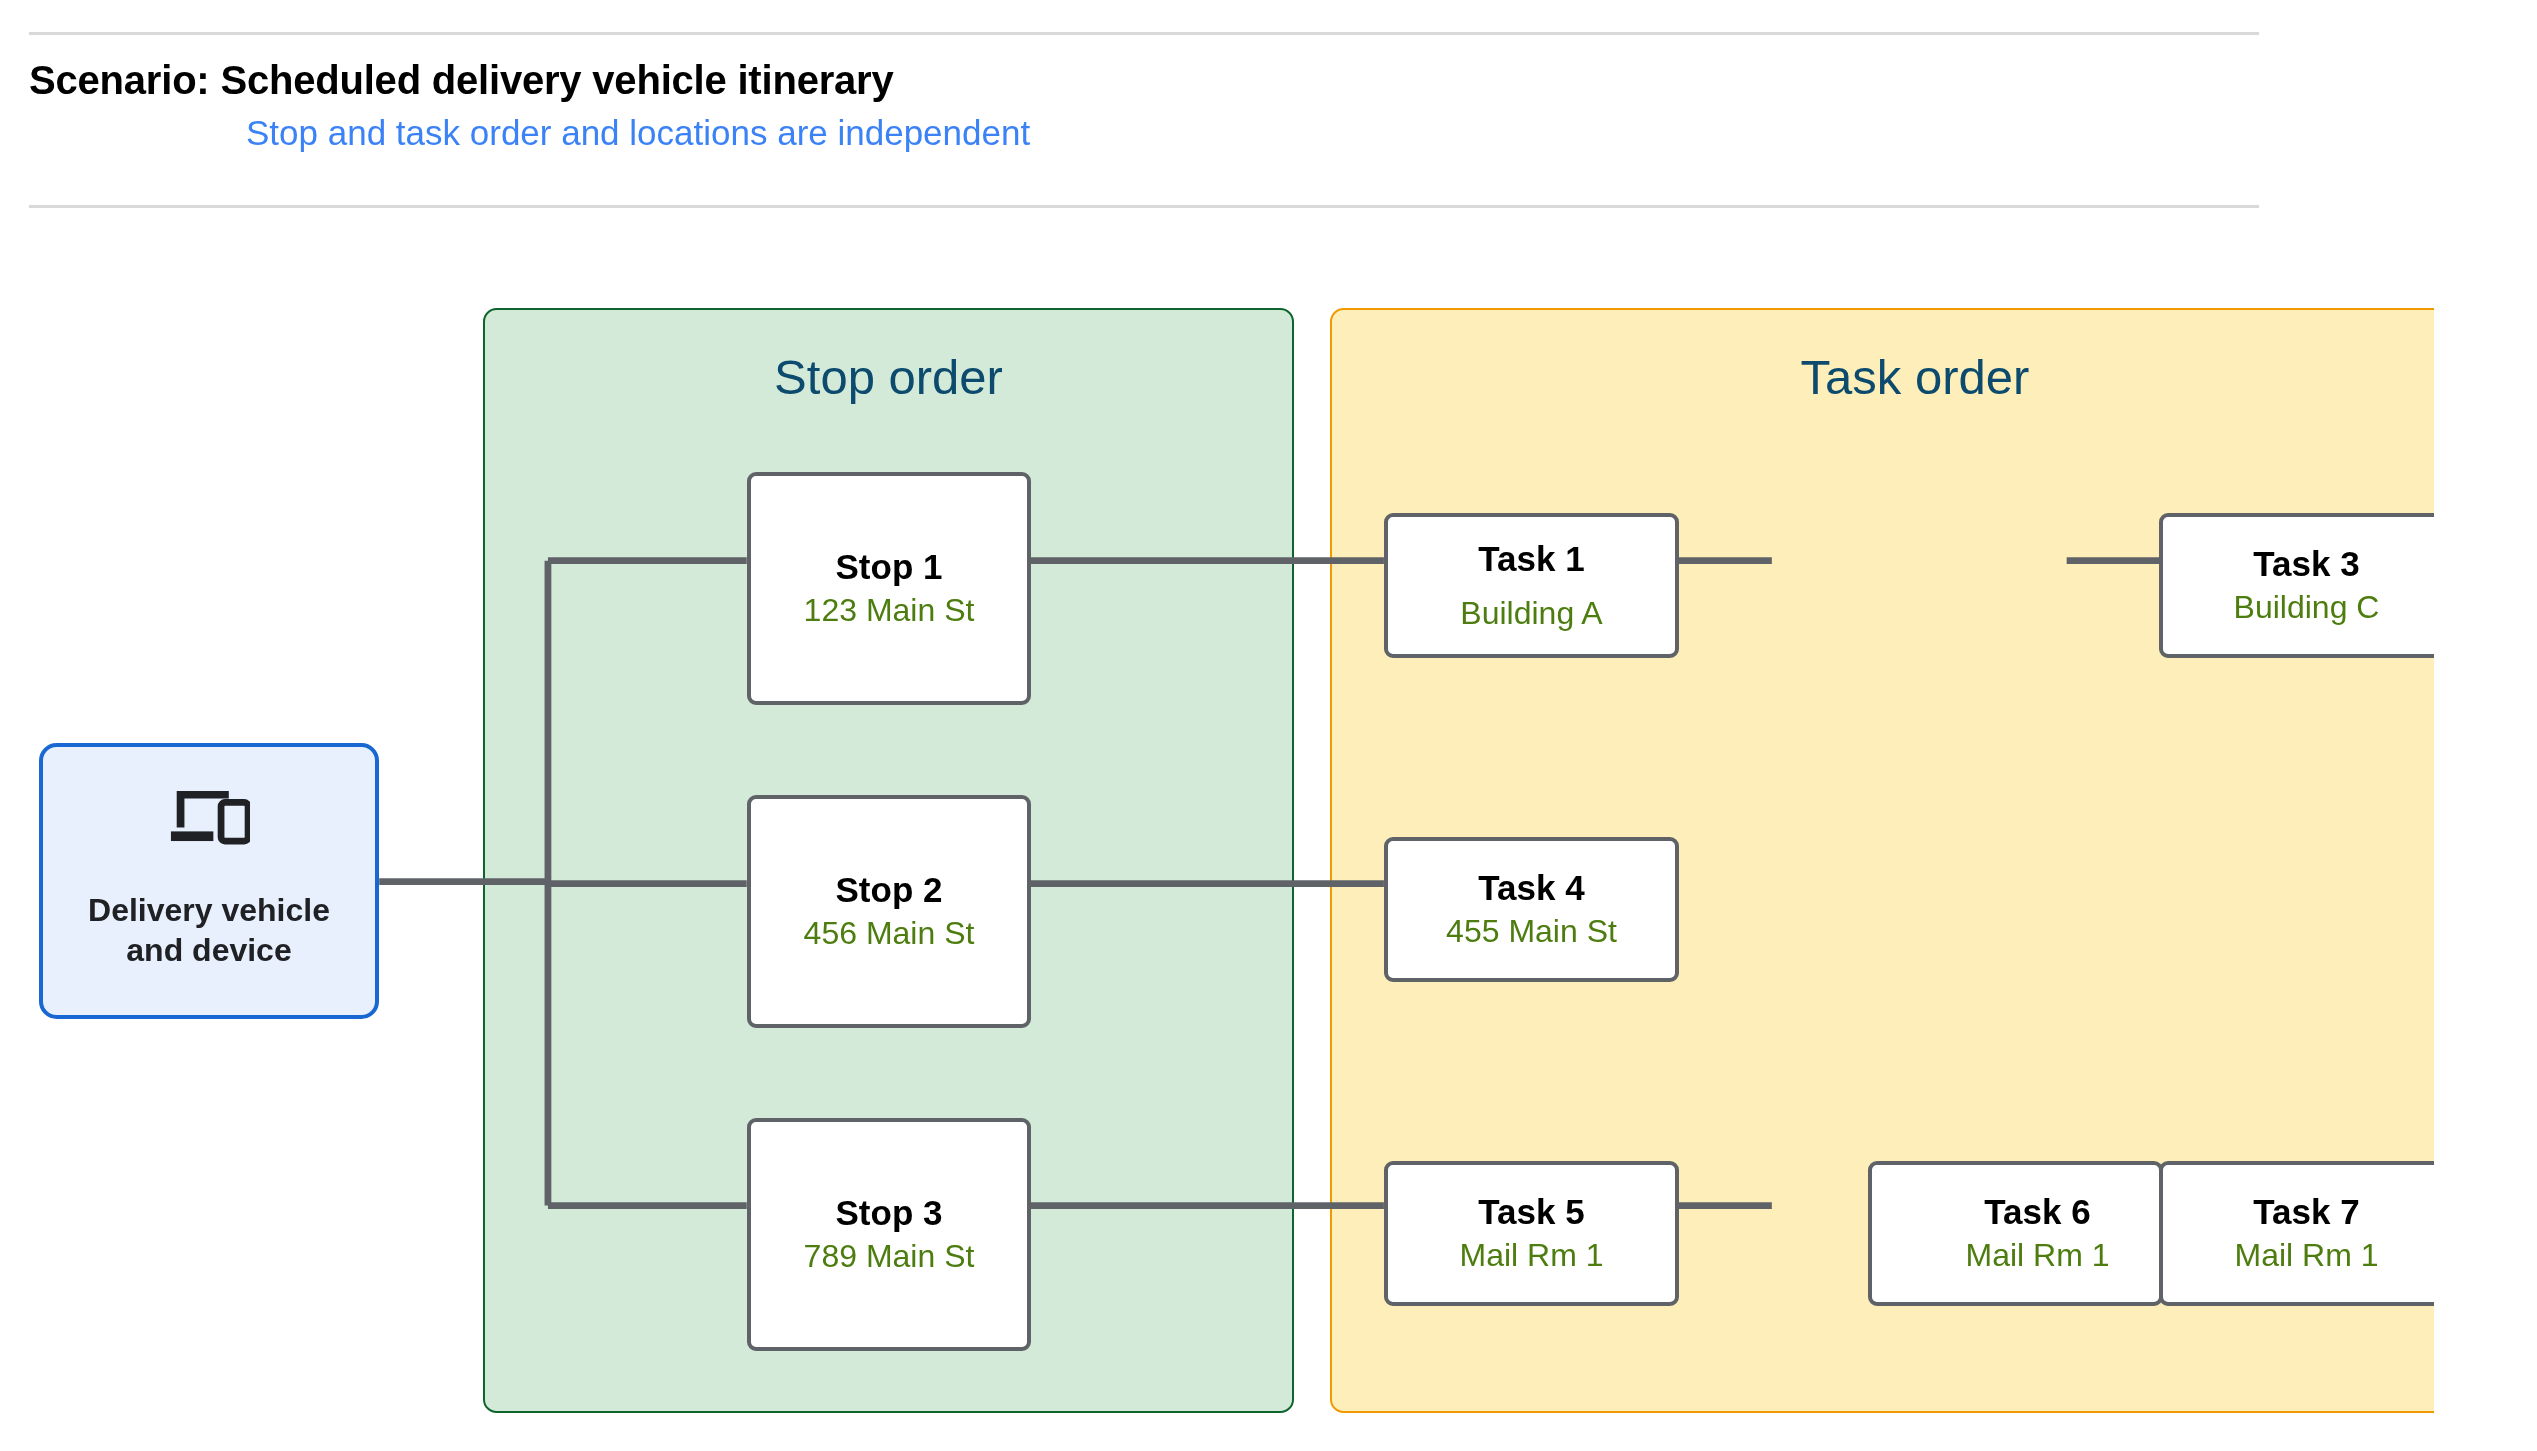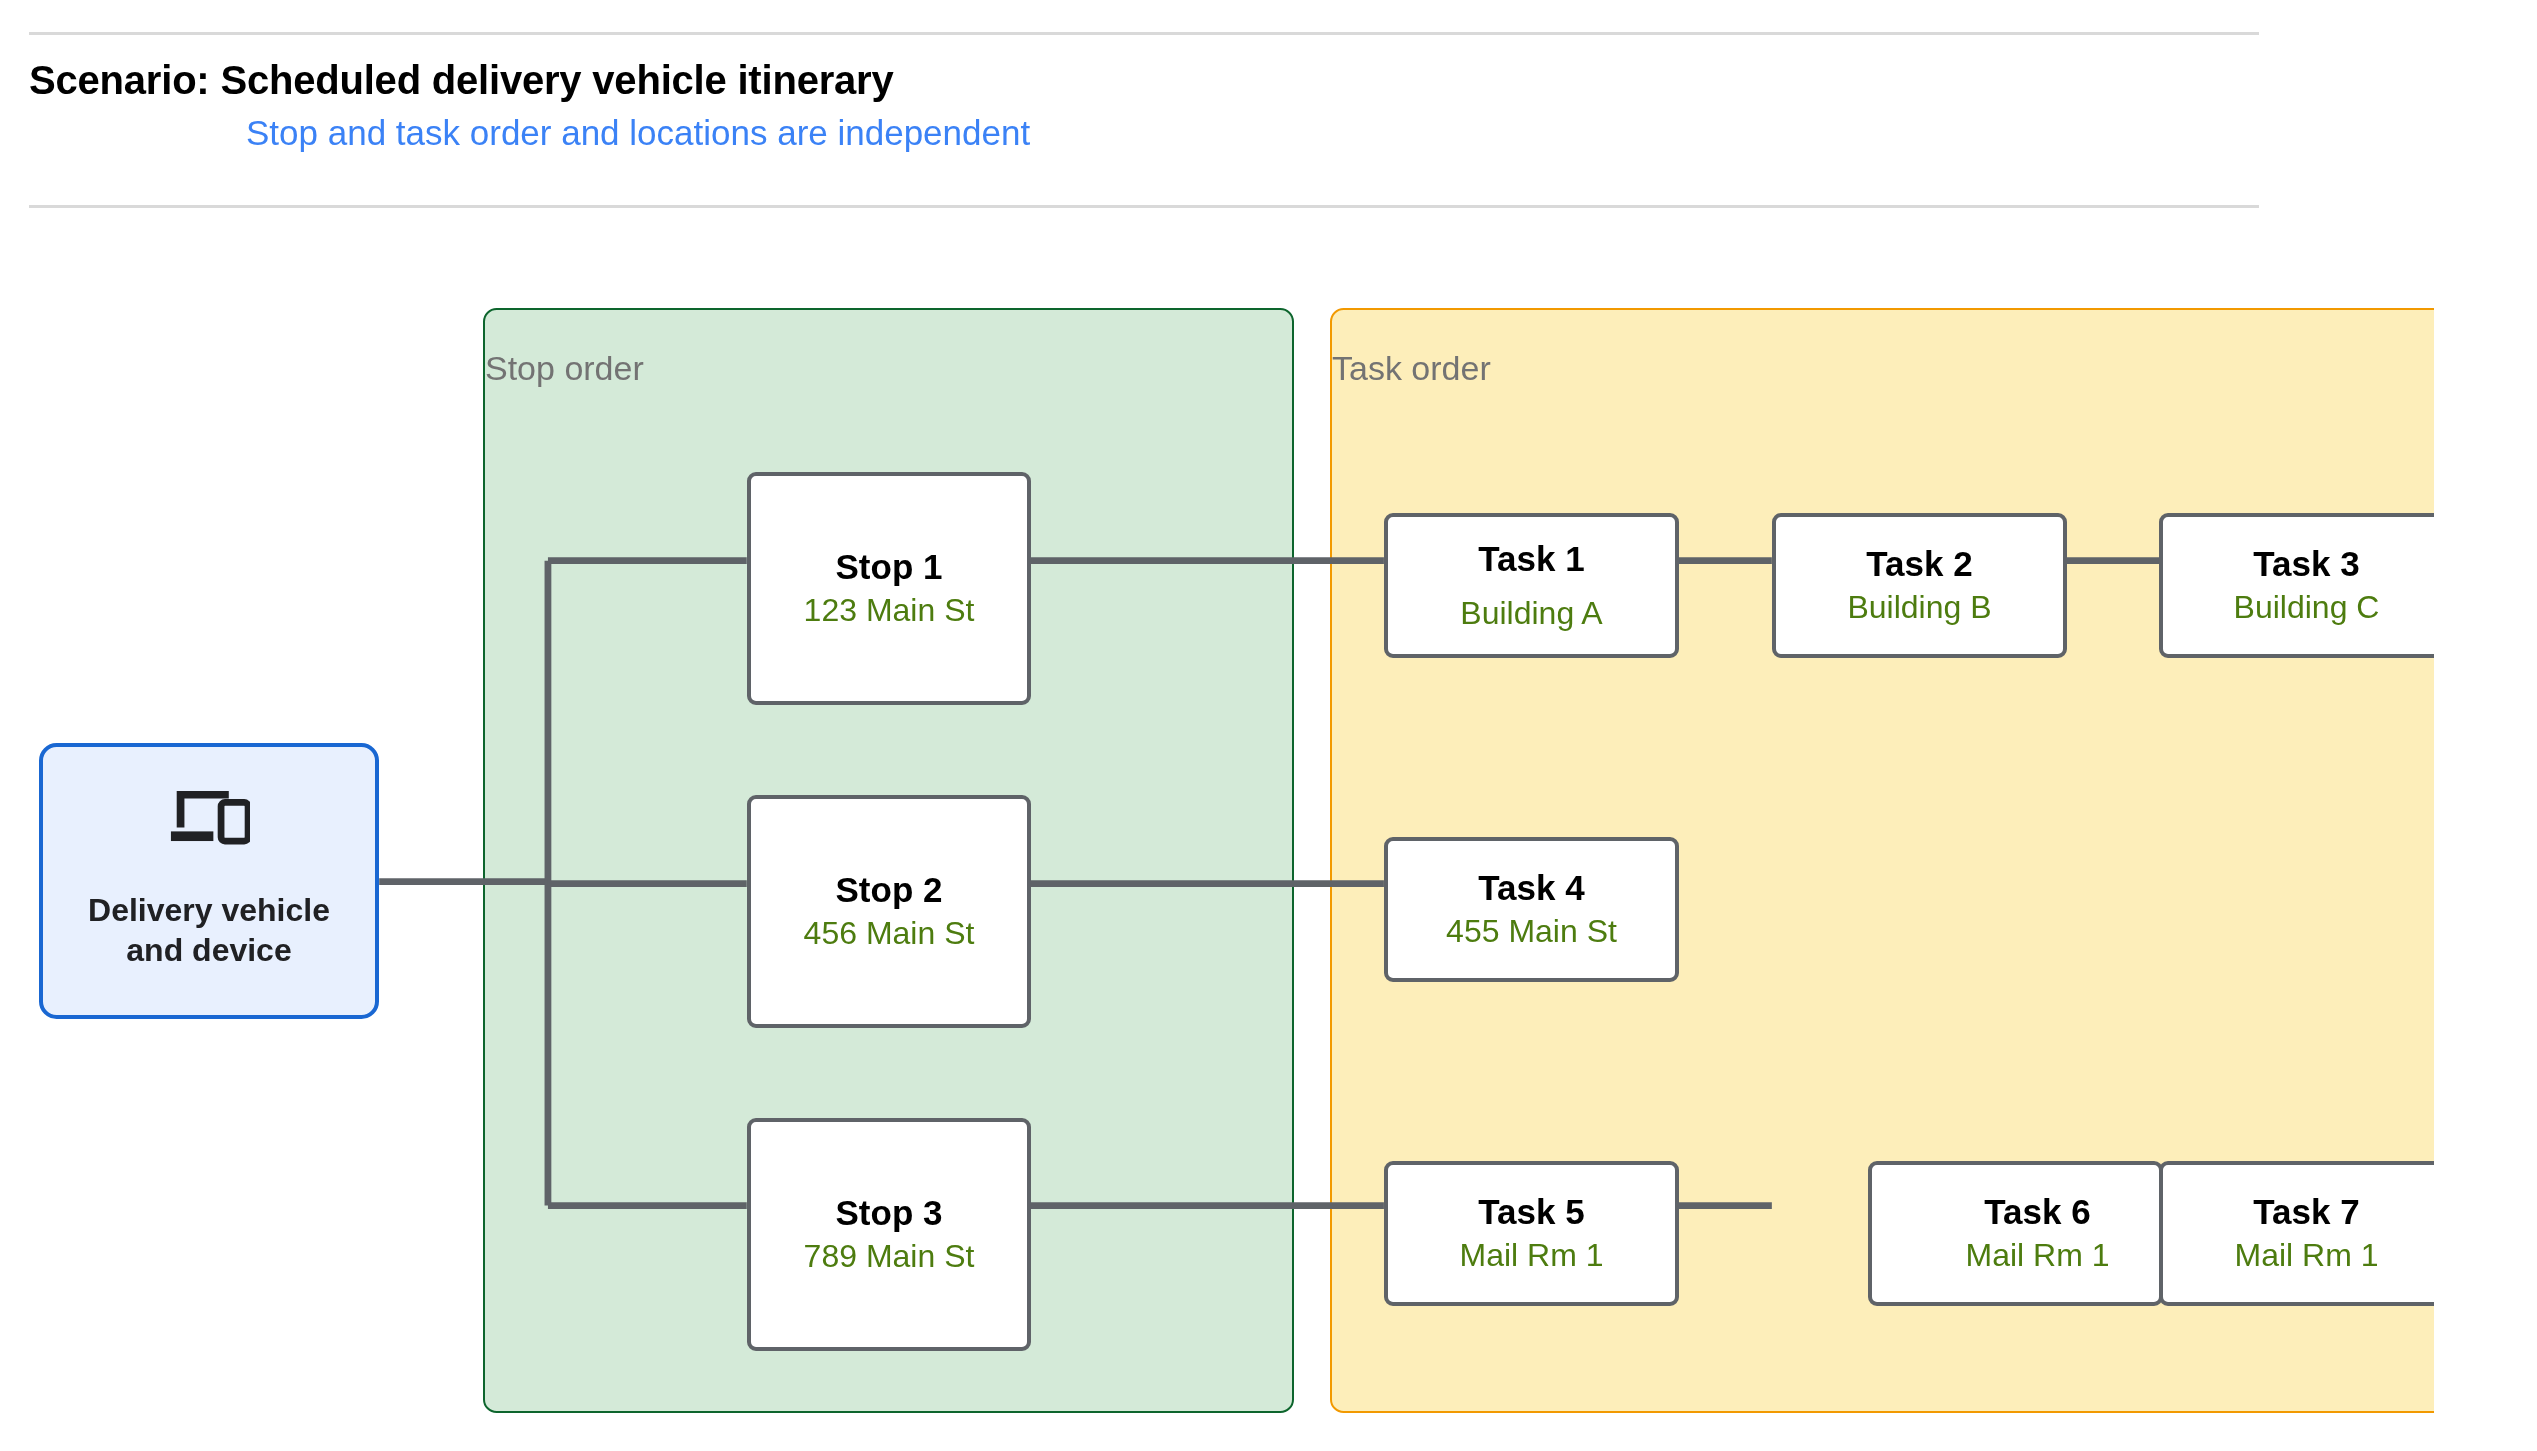--- a/index.html
+++ b/index.html
@@ -70,24 +70,24 @@
     width: 1170px;
     height: 1105px;
     background: #fdeeba;
     border: 2.9px solid #f29900;
   }
   .panel-title {
     position: absolute;
     top: 39px;
     left: 0;
     width: 100%;
-    text-align: left;
-    font-size: 34px;
+    text-align: center;
+    font-size: 49px;
     font-weight: normal;
-    color: #737373;
+    color: #0c4a6e;
   }
 
   
   #wires {
     position: absolute;
     left: 0;
     top: 0;
     width: 2538px;
     height: 1452px;
     pointer-events: none;
@@ -229,24 +229,20 @@
   </div>
   <div class="node stop-node" id="node-stop-3">
     <div class="node-title">Stop 3</div>
     <div class="node-sub">789 Main St</div>
   </div>
 
   <div class="node task-node" id="node-task-1">
     <div class="node-title">Task 1</div>
     <div class="node-sub">Building A</div>
   </div>
-  <div class="node task-node" id="node-task-2">
-    <div class="node-title">Task 2</div>
-    <div class="node-sub">Building B</div>
-  </div>
   <div class="node task-node" id="node-task-3">
     <div class="node-title">Task 3</div>
     <div class="node-sub">Building C</div>
   </div>
   <div class="node task-node" id="node-task-4">
     <div class="node-title">Task 4</div>
     <div class="node-sub">455 Main St</div>
   </div>
   <div class="node task-node" id="node-task-5">
     <div class="node-title">Task 5</div>

